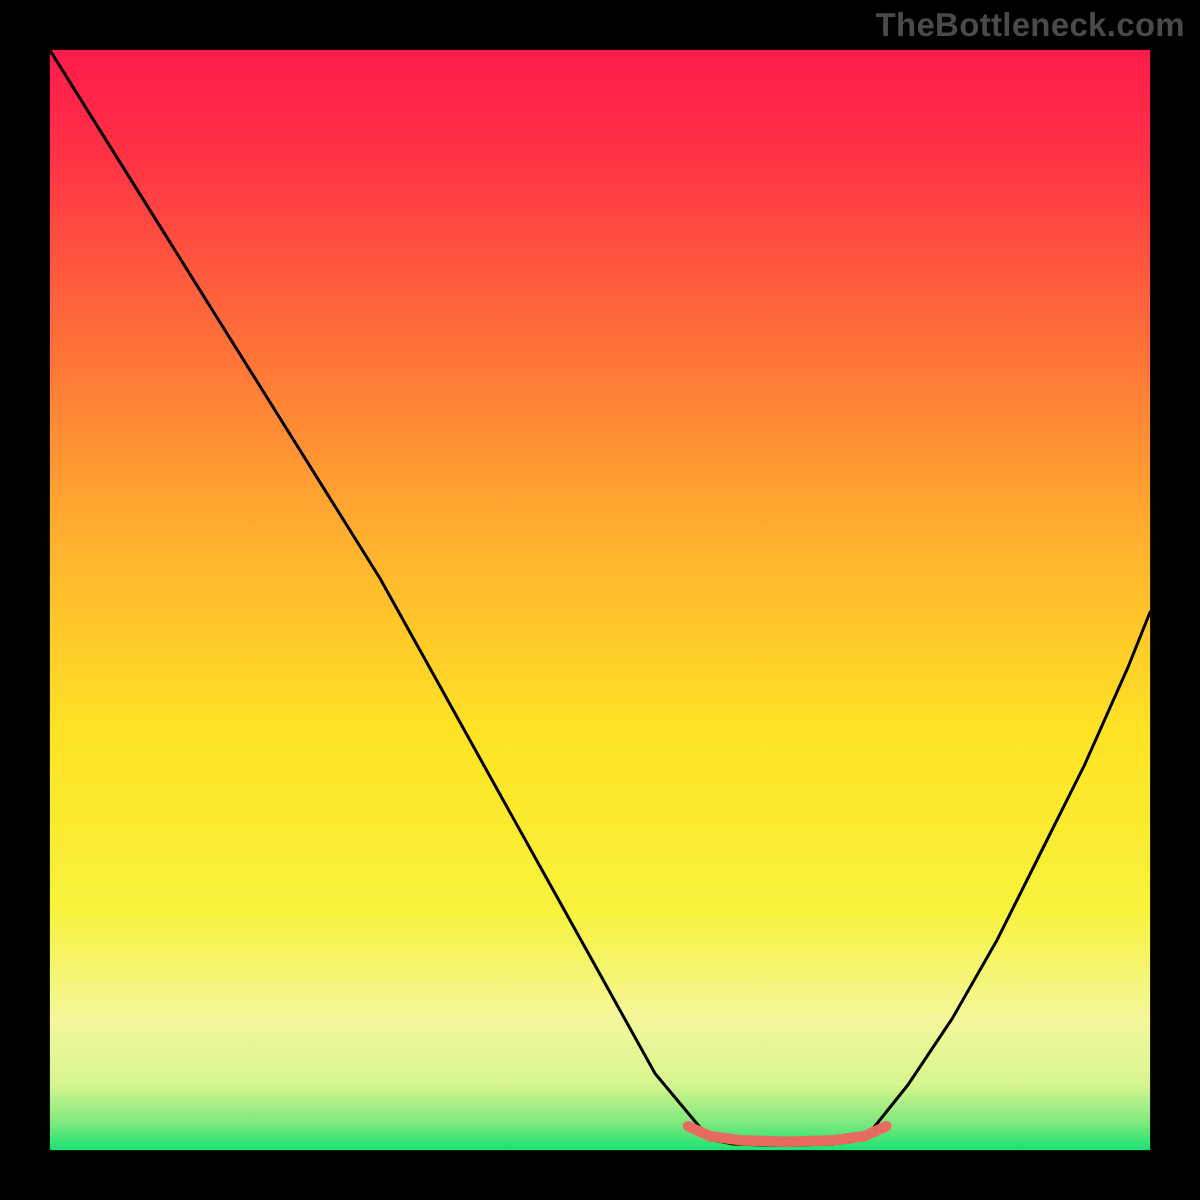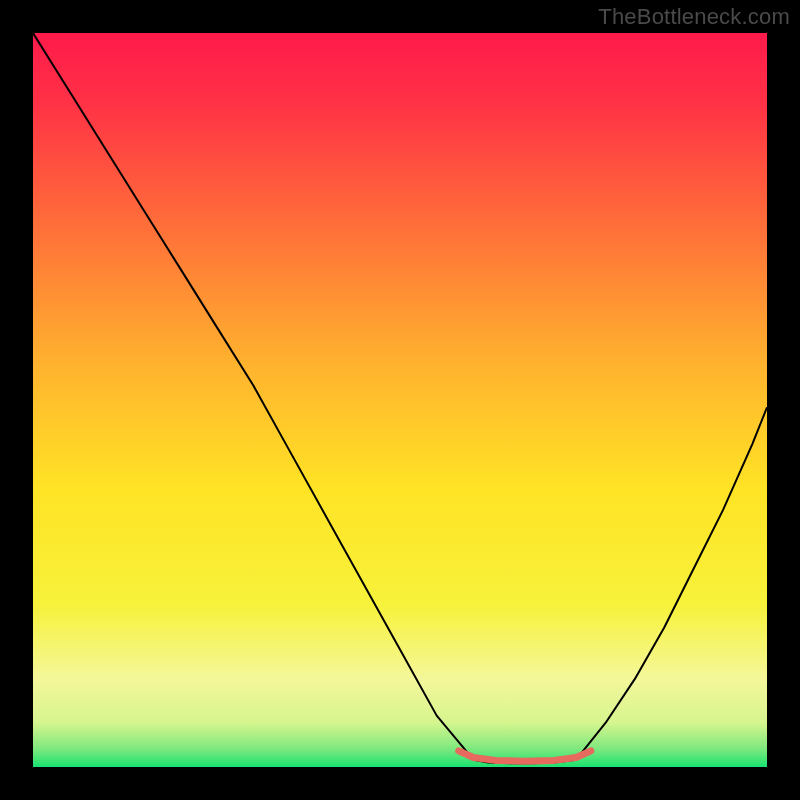--- a/index.html
+++ b/index.html
@@ -16,21 +16,21 @@
     width: 800px;
     height: 800px;
     background: #000;
   }
   .watermark {
     position: absolute;
     top: 4px;
     right: 10px;
     color: #4a4a4a;
     font-size: 22px;
-    font-weight: 400;
+    font-weight: 700;
     letter-spacing: 0.2px;
     z-index: 10;
   }
   .plot-area {
     position: absolute;
     left: 33px;
     top: 33px;
     width: 734px;
     height: 734px;
     overflow: hidden;

